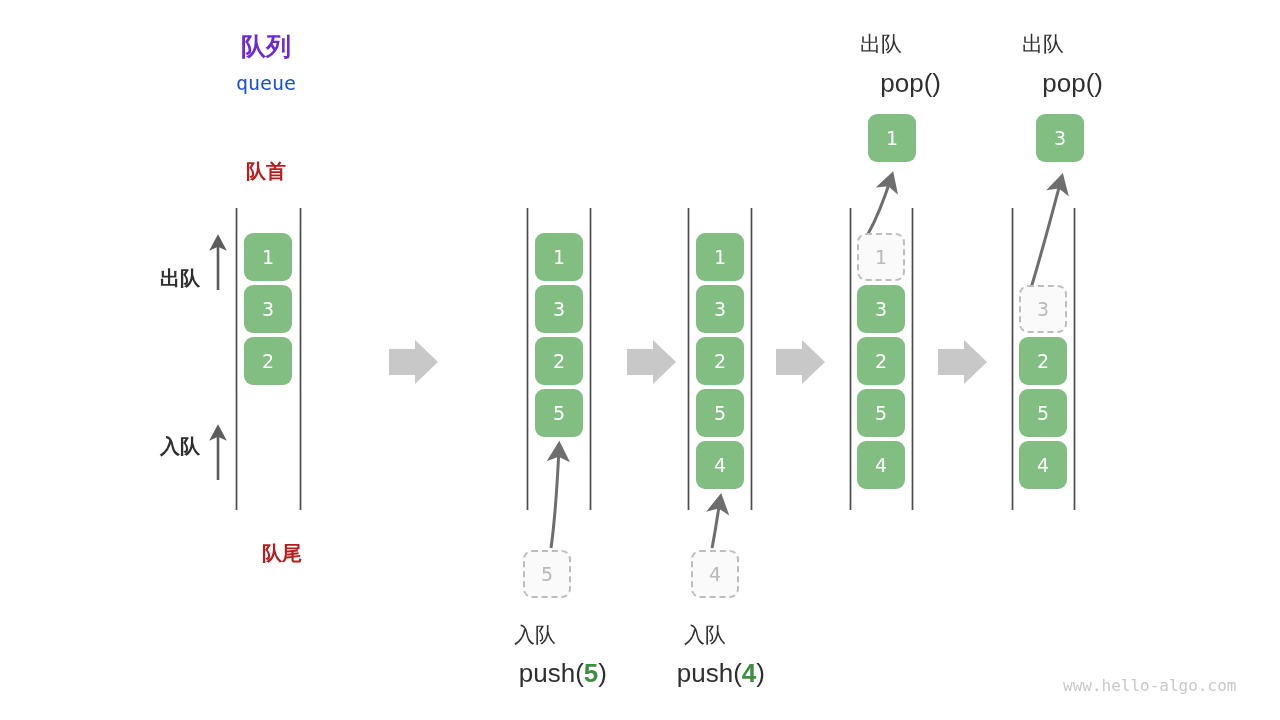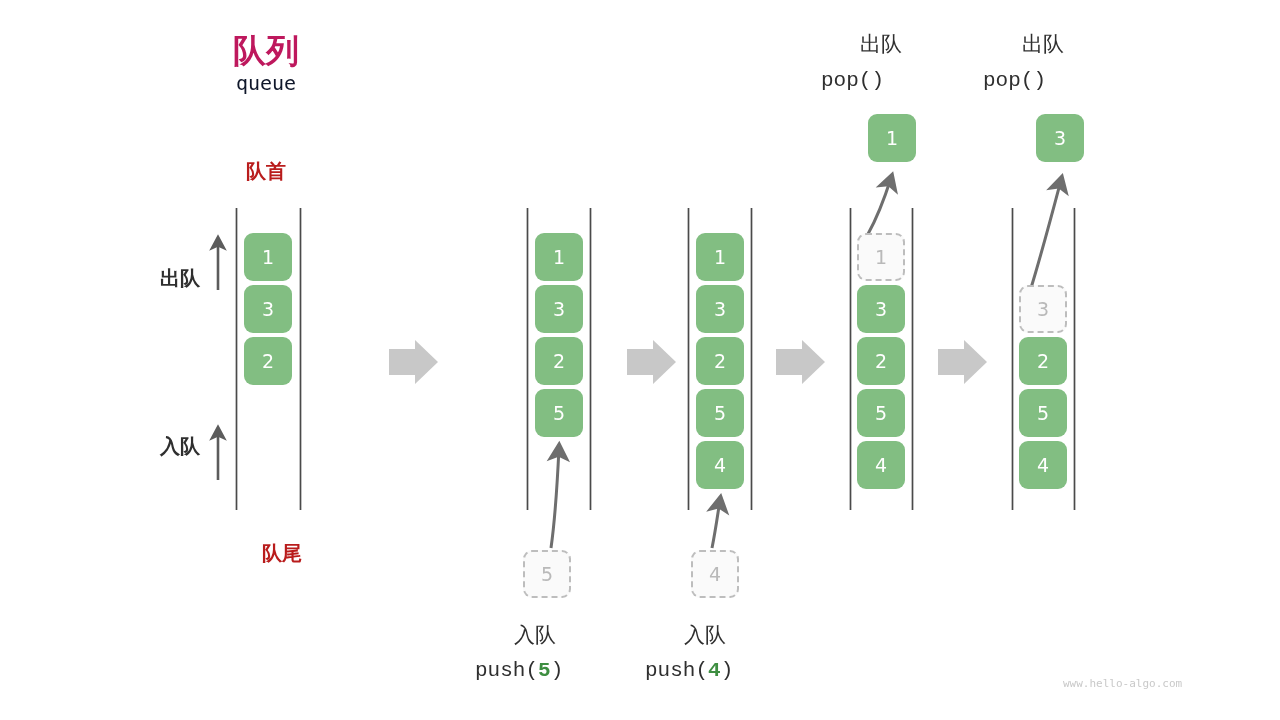--- a/index.html
+++ b/index.html
@@ -20,30 +20,30 @@
     inset: 0;
     width: 1280px;
     height: 720px;
   }
   .abs { position: absolute; }
 
   
   .title-cn {
     font-family: "DejaVu Sans", "Liberation Sans", sans-serif;
     font-weight: bold;
-    font-size: 33px;
-    color: #be185d;
+    font-size: 25px;
+    color: #6d28d9;
     text-align: center;
     white-space: nowrap;
     line-height: 1;
   }
   .title-en {
     font-family: "DejaVu Sans Mono", "Liberation Mono", monospace;
     font-size: 20px;
-    color: #0f172a;
+    color: #1d4ed8;
     text-align: center;
     white-space: nowrap;
     line-height: 1;
   }
   .end-label {
     font-family: "DejaVu Sans", "Liberation Sans", sans-serif;
     font-weight: bold;
     font-size: 20px;
     color: #b91c1c;
     text-align: center;
@@ -61,31 +61,31 @@
   }
   .op-cn {
     font-family: "DejaVu Sans", "Liberation Sans", sans-serif;
     font-size: 21px;
     color: #2f2f2f;
     text-align: center;
     white-space: nowrap;
     line-height: 1;
   }
   .op-code {
-    font-family: Liberation Mono, monospace;
-    font-size: 21px;
+    font-family: Liberation Sans, sans-serif;
+    font-size: 26px;
     color: #2f2f2f;
-    text-align: left;
+    text-align: right;
     white-space: nowrap;
     line-height: 1;
   }
   .op-code .arg { color: #3e8e41; font-weight: bold; }
   .watermark {
     font-family: "DejaVu Sans Mono", "Liberation Mono", monospace;
-    font-size: 11px;
+    font-size: 16px;
     color: #c9c9c9;
     white-space: nowrap;
     line-height: 1;
   }
 
   
   .cell {
     position: absolute;
     width: 48px;
     height: 48px;
@@ -202,21 +202,21 @@
 
   <div>
     <div class="cell filled abs" style="left:535px; top:233px;">1</div>
     <div class="cell filled abs" style="left:535px; top:285px;">3</div>
     <div class="cell filled abs" style="left:535px; top:337px;">2</div>
     <div class="cell filled abs" style="left:535px; top:389px;">5</div>
 
     <div class="cell ghost abs" style="left:523px; top:550px;">5</div>
 
     <div class="abs op-cn" style="left:475px; top:625px; width:120px;">入队</div>
-    <div class="abs op-code" style="left:475px; top:660px; width:120px;"><span>push(</span><span class="arg">5</span><span>)</span></div>
+    <div class="abs op-code" style="left:487px; top:660px; width:120px;"><span>push(</span><span class="arg">5</span><span>)</span></div>
   </div>
 
   <div>
     <div class="cell filled abs" style="left:696px; top:233px;">1</div>
     <div class="cell filled abs" style="left:696px; top:285px;">3</div>
     <div class="cell filled abs" style="left:696px; top:337px;">2</div>
     <div class="cell filled abs" style="left:696px; top:389px;">5</div>
     <div class="cell filled abs" style="left:696px; top:441px;">4</div>
 
     <div class="cell ghost abs" style="left:691px; top:550px;">4</div>

